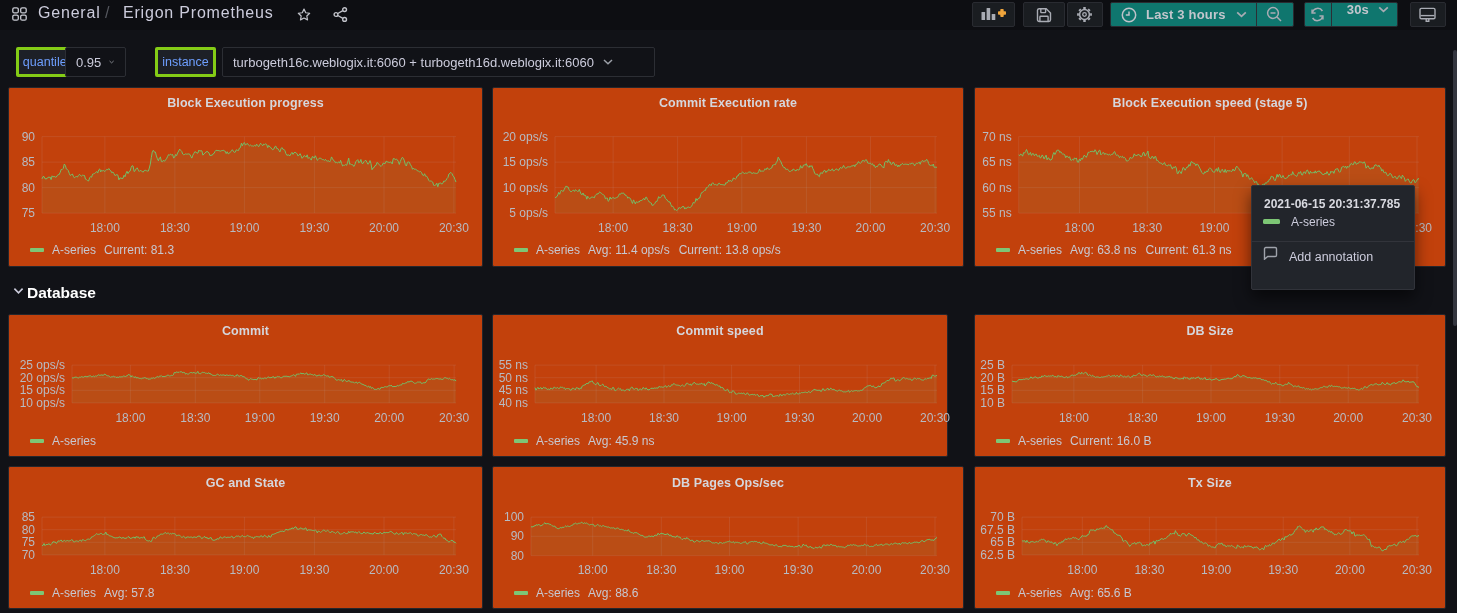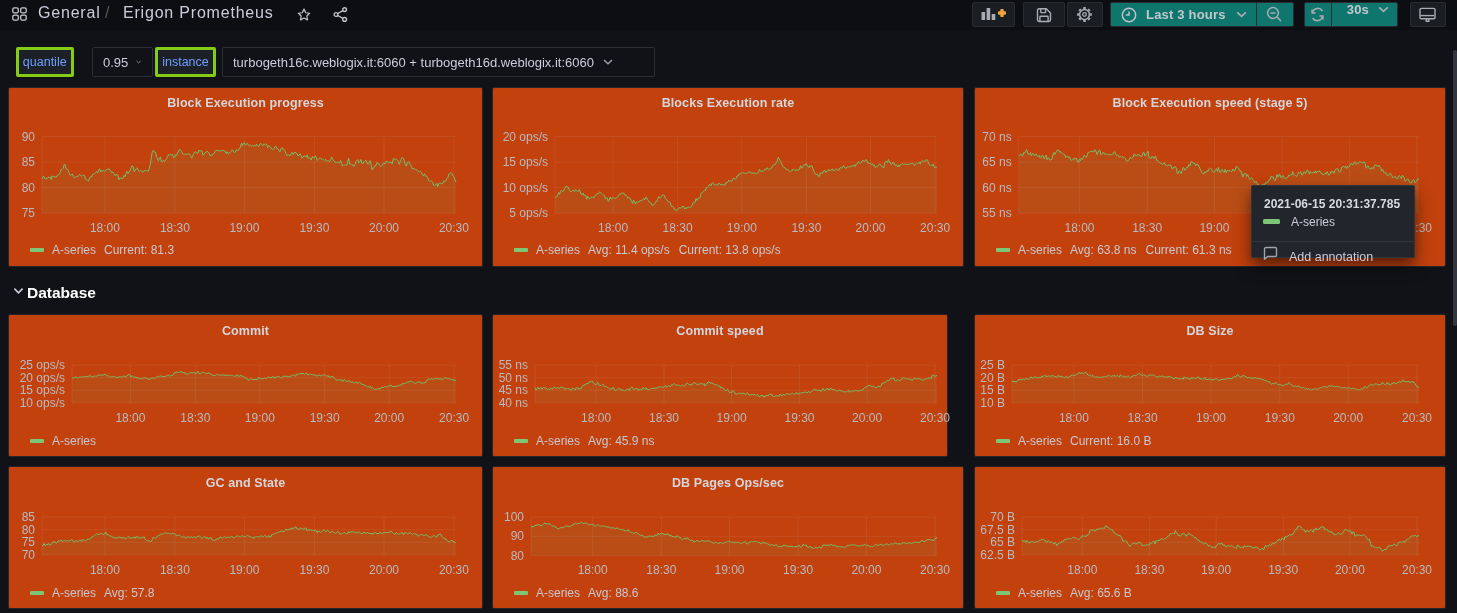--- a/index.html
+++ b/index.html
@@ -23,21 +23,21 @@
   padding:0 10px; }
 .panel { position:absolute; background:#c2410c; border:1px solid #25262c; border-radius:2px; }
 .ptitle { position:absolute; left:0; width:100%; text-align:center; font-size:12.5px;
   font-weight:700; color:#d5d6dc; letter-spacing:0.1px; }
 .legend { position:absolute; left:21px; display:flex; align-items:center; font-size:12px;
   color:#c7c8d1; white-space:nowrap; }
 .legend .sw { width:14px; height:4px; border-radius:1px; background:#7dc675; margin-right:8px; }
 .legend .ln { margin-right:8px; }
 .legend .lv { margin-right:9px; }
 #dbrow { position:absolute; left:27px; top:284px; font-size:15.5px; font-weight:700; color:#ffffff; }
-#menu { position:absolute; left:1251px; top:185px; width:164px; height:73px; background:#22252b;
+#menu { position:absolute; left:1251px; top:185px; width:164px; height:105px; background:#22252b;
   border:1px solid #31333a; border-radius:2px; box-shadow:0 8px 16px rgba(0,0,0,0.55); z-index:5; }
 #menu .mdate { position:absolute; left:12px; top:11px; font-size:12px; font-weight:700; color:#d8d9e0; }
 #menu .msw { position:absolute; left:11px; top:33px; width:17px; height:5px; border-radius:1.5px; background:#7dc675; }
 #menu .mser { position:absolute; left:39px; top:29px; font-size:12px; color:#ccccdc; }
 #menu .mdiv { position:absolute; left:0; top:55px; width:100%; height:1px; background:#32343b; }
 #menu .mitem { position:absolute; left:37px; top:64px; font-size:12.5px; color:#ccccdc; }
 #sbar { position:absolute; left:1453px; top:50px; width:4px; height:276px; border-radius:2px; background:#34363f; }
 </style></head><body>
 <div id="nav">
   <svg class="abs" style="left:12px;top:7px" width="15" height="14" viewBox="0 0 15 14">
@@ -130,21 +130,21 @@
   <div class="tbtn" style="left:1409.5px;width:36px">
     <svg width="17" height="16" viewBox="0 0 17 16" fill="none" stroke="#a9acb4" stroke-width="1.4">
       <rect x="1" y="1.4" width="15" height="10.4" rx="1.4"></rect>
       <path d="M1.6 8.6 h13.8"></path>
       <path d="M7.2 11.8 v2.4 h2.6 v-2.4"></path>
     </svg>
   </div>
 </div>
 
 <div class="vlabel" style="left:16px;width:57.5px">quantile</div>
-<div class="vvalue" style="left:92px;width:60.5px">
+<div class="vvalue" style="left:65px;width:60.5px">
     <span>0.95</span>
   <svg style="margin-left:8px" width="10" height="6" viewBox="0 0 10 6" fill="none" stroke="#9ca0a8" stroke-width="1.5">
       <path d="M1 1 L5 4.7 L9 1"></path>
     </svg>
 </div>
 <div class="vlabel" style="left:155px;width:61px">instance</div>
 <div class="vvalue" style="left:222px;width:433px">
     <span>turbogeth16c.weblogix.it:6060 + turbogeth16d.weblogix.it:6060</span>
   <svg style="margin-left:9px" width="10" height="6" viewBox="0 0 10 6" fill="none" stroke="#9ca0a8" stroke-width="1.5">
       <path d="M1 1 L5 4.7 L9 1"></path>
@@ -182,21 +182,21 @@
       <polygon points="33.0,125.1 33.0,90.88 34.0,88.58 35.0,88.56 36.0,90.78 37.0,90.81 38.1,90.62 39.1,89.15 40.1,89.41 41.1,89.01 42.1,91.59 43.1,87.81 44.1,88.95 45.1,88.34 46.2,89.13 47.2,89.16 48.2,87.55 49.2,86.68 50.2,86.52 51.2,84.35 52.2,81.43 53.2,81.54 54.3,80.33 55.3,76.04 56.3,77.33 57.3,80.93 58.3,81.41 59.3,82.63 60.3,85.49 61.3,87.50 62.4,86.56 63.4,86.01 64.4,88.32 65.4,89.79 66.4,88.91 67.4,88.51 68.4,89.11 69.4,87.47 70.5,86.31 71.5,87.60 72.5,88.14 73.5,87.22 74.5,87.40 75.5,87.48 76.5,91.17 77.5,91.65 78.6,92.67 79.6,92.97 80.6,89.89 81.6,88.62 82.6,89.21 83.6,86.11 84.6,85.83 85.6,85.40 86.6,84.62 87.7,83.49 88.7,85.07 89.7,81.85 90.7,80.94 91.7,83.94 92.7,82.28 93.7,82.88 94.7,82.51 95.8,83.56 96.8,82.38 97.8,81.31 98.8,81.83 99.8,80.53 100.8,82.09 101.8,82.82 102.8,84.79 103.9,83.99 104.9,85.53 105.9,87.51 106.9,87.14 107.9,86.56 108.9,87.20 109.9,91.85 110.9,89.92 112.0,90.14 113.0,90.44 114.0,90.40 115.0,87.22 116.0,88.78 117.0,85.30 118.0,83.25 119.0,85.63 120.1,83.60 121.1,83.06 122.1,79.64 123.1,77.69 124.1,78.09 125.1,83.52 126.1,82.85 127.1,80.77 128.1,79.78 129.2,81.66 130.2,83.49 131.2,82.49 132.2,82.83 133.2,83.49 134.2,84.18 135.2,82.56 136.2,82.23 137.3,82.66 138.3,83.05 139.3,83.13 140.3,80.08 141.3,76.08 142.3,69.61 143.3,63.79 144.3,62.27 145.4,64.15 146.4,64.05 147.4,67.94 148.4,70.76 149.4,72.80 150.4,69.95 151.4,68.99 152.4,73.44 153.5,73.72 154.5,72.18 155.5,73.34 156.5,71.95 157.5,70.76 158.5,68.73 159.5,66.67 160.5,67.19 161.6,66.02 162.6,66.95 163.6,66.50 164.6,69.95 165.6,69.28 166.6,66.47 167.6,67.63 168.6,64.92 169.7,63.03 170.7,61.12 171.7,62.39 172.7,63.39 173.7,66.00 174.7,66.75 175.7,66.44 176.7,65.86 177.7,66.18 178.8,66.01 179.8,65.92 180.8,66.30 181.8,68.38 182.8,70.11 183.8,67.24 184.8,65.51 185.8,63.75 186.9,63.97 187.9,65.22 188.9,65.05 189.9,62.05 190.9,63.31 191.9,62.47 192.9,62.94 193.9,67.15 195.0,66.03 196.0,64.85 197.0,64.02 198.0,63.48 199.0,63.85 200.0,65.02 201.0,67.69 202.0,67.00 203.1,67.45 204.1,65.79 205.1,65.40 206.1,63.25 207.1,62.22 208.1,62.60 209.1,62.51 210.1,62.71 211.2,63.21 212.2,62.75 213.2,62.66 214.2,62.20 215.2,62.89 216.2,63.17 217.2,65.57 218.2,63.71 219.2,65.80 220.3,65.35 221.3,63.90 222.3,63.30 223.3,61.68 224.3,63.10 225.3,64.44 226.3,64.12 227.3,61.77 228.4,62.30 229.4,62.57 230.4,60.14 231.4,59.67 232.4,55.23 233.4,57.85 234.4,55.22 235.4,54.52 236.5,57.16 237.5,55.88 238.5,55.47 239.5,57.09 240.5,57.82 241.5,57.04 242.5,57.88 243.5,57.90 244.6,58.11 245.6,57.17 246.6,58.31 247.6,56.10 248.6,57.44 249.6,58.76 250.6,56.92 251.6,55.24 252.7,56.51 253.7,57.80 254.7,56.06 255.7,56.59 256.7,55.81 257.7,56.50 258.7,59.64 259.7,57.45 260.8,58.87 261.8,59.49 262.8,61.09 263.8,61.77 264.8,61.05 265.8,58.70 266.8,58.10 267.8,60.65 268.8,60.56 269.9,62.30 270.9,63.96 271.9,60.84 272.9,59.57 273.9,61.30 274.9,61.51 275.9,62.41 276.9,65.66 278.0,67.51 279.0,66.68 280.0,67.17 281.0,67.79 282.0,65.70 283.0,64.35 284.0,66.40 285.0,64.75 286.1,64.22 287.1,65.06 288.1,65.73 289.1,68.09 290.1,67.07 291.1,65.62 292.1,67.84 293.1,70.34 294.2,68.94 295.2,67.49 296.2,68.44 297.2,69.02 298.2,66.83 299.2,70.45 300.2,69.44 301.2,70.59 302.3,72.13 303.3,68.56 304.3,68.91 305.3,70.18 306.3,67.72 307.3,69.71 308.3,72.39 309.3,71.40 310.3,70.22 311.4,69.96 312.4,70.99 313.4,71.58 314.4,71.59 315.4,72.46 316.4,71.31 317.4,72.73 318.4,73.10 319.5,72.62 320.5,74.02 321.5,72.61 322.5,68.92 323.5,70.59 324.5,72.53 325.5,72.98 326.5,74.80 327.6,74.33 328.6,74.83 329.6,73.87 330.6,75.12 331.6,72.28 332.6,75.41 333.6,78.01 334.6,77.24 335.7,77.25 336.7,76.50 337.7,77.34 338.7,74.07 339.7,70.12 340.7,76.29 341.7,75.91 342.7,76.69 343.8,76.79 344.8,78.46 345.8,76.73 346.8,73.49 347.8,72.69 348.8,71.61 349.8,74.86 350.8,74.08 351.9,71.43 352.9,75.31 353.9,75.60 354.9,73.74 355.9,72.66 356.9,72.35 357.9,74.21 358.9,76.28 359.9,75.32 361.0,72.59 362.0,75.65 363.0,81.78 364.0,79.88 365.0,79.67 366.0,77.59 367.0,77.36 368.0,74.38 369.1,75.42 370.1,76.31 371.1,77.73 372.1,78.46 373.1,77.30 374.1,75.18 375.1,75.42 376.1,75.63 377.2,73.13 378.2,73.75 379.2,74.08 380.2,74.59 381.2,74.00 382.2,74.23 383.2,75.92 384.2,70.74 385.3,70.47 386.3,71.86 387.3,70.91 388.3,71.96 389.3,73.30 390.3,76.45 391.3,73.44 392.3,71.08 393.4,69.24 394.4,70.29 395.4,72.91 396.4,76.80 397.4,78.03 398.4,74.29 399.4,73.94 400.4,74.27 401.4,76.73 402.5,78.23 403.5,81.27 404.5,80.07 405.5,81.42 406.5,81.23 407.5,81.68 408.5,82.97 409.5,83.17 410.6,83.87 411.6,83.47 412.6,84.67 413.6,87.10 414.6,87.67 415.6,85.72 416.6,88.27 417.6,88.17 418.7,89.79 419.7,92.18 420.7,93.31 421.7,92.94 422.7,93.27 423.7,94.08 424.7,97.33 425.7,97.51 426.8,96.95 427.8,95.19 428.8,98.77 429.8,95.25 430.8,95.29 431.8,94.90 432.8,96.22 433.8,95.27 434.9,92.87 435.9,93.45 436.9,92.51 437.9,90.56 438.9,89.50 439.9,86.03 440.9,85.22 441.9,84.41 443.0,85.62 444.0,87.93 445.0,88.93 446.0,91.63 447.0,94.08 447.0,125.1" fill="rgba(115,191,105,0.10)"></polygon>
       <polyline points="33.0,90.88 34.0,88.58 35.0,88.56 36.0,90.78 37.0,90.81 38.1,90.62 39.1,89.15 40.1,89.41 41.1,89.01 42.1,91.59 43.1,87.81 44.1,88.95 45.1,88.34 46.2,89.13 47.2,89.16 48.2,87.55 49.2,86.68 50.2,86.52 51.2,84.35 52.2,81.43 53.2,81.54 54.3,80.33 55.3,76.04 56.3,77.33 57.3,80.93 58.3,81.41 59.3,82.63 60.3,85.49 61.3,87.50 62.4,86.56 63.4,86.01 64.4,88.32 65.4,89.79 66.4,88.91 67.4,88.51 68.4,89.11 69.4,87.47 70.5,86.31 71.5,87.60 72.5,88.14 73.5,87.22 74.5,87.40 75.5,87.48 76.5,91.17 77.5,91.65 78.6,92.67 79.6,92.97 80.6,89.89 81.6,88.62 82.6,89.21 83.6,86.11 84.6,85.83 85.6,85.40 86.6,84.62 87.7,83.49 88.7,85.07 89.7,81.85 90.7,80.94 91.7,83.94 92.7,82.28 93.7,82.88 94.7,82.51 95.8,83.56 96.8,82.38 97.8,81.31 98.8,81.83 99.8,80.53 100.8,82.09 101.8,82.82 102.8,84.79 103.9,83.99 104.9,85.53 105.9,87.51 106.9,87.14 107.9,86.56 108.9,87.20 109.9,91.85 110.9,89.92 112.0,90.14 113.0,90.44 114.0,90.40 115.0,87.22 116.0,88.78 117.0,85.30 118.0,83.25 119.0,85.63 120.1,83.60 121.1,83.06 122.1,79.64 123.1,77.69 124.1,78.09 125.1,83.52 126.1,82.85 127.1,80.77 128.1,79.78 129.2,81.66 130.2,83.49 131.2,82.49 132.2,82.83 133.2,83.49 134.2,84.18 135.2,82.56 136.2,82.23 137.3,82.66 138.3,83.05 139.3,83.13 140.3,80.08 141.3,76.08 142.3,69.61 143.3,63.79 144.3,62.27 145.4,64.15 146.4,64.05 147.4,67.94 148.4,70.76 149.4,72.80 150.4,69.95 151.4,68.99 152.4,73.44 153.5,73.72 154.5,72.18 155.5,73.34 156.5,71.95 157.5,70.76 158.5,68.73 159.5,66.67 160.5,67.19 161.6,66.02 162.6,66.95 163.6,66.50 164.6,69.95 165.6,69.28 166.6,66.47 167.6,67.63 168.6,64.92 169.7,63.03 170.7,61.12 171.7,62.39 172.7,63.39 173.7,66.00 174.7,66.75 175.7,66.44 176.7,65.86 177.7,66.18 178.8,66.01 179.8,65.92 180.8,66.30 181.8,68.38 182.8,70.11 183.8,67.24 184.8,65.51 185.8,63.75 186.9,63.97 187.9,65.22 188.9,65.05 189.9,62.05 190.9,63.31 191.9,62.47 192.9,62.94 193.9,67.15 195.0,66.03 196.0,64.85 197.0,64.02 198.0,63.48 199.0,63.85 200.0,65.02 201.0,67.69 202.0,67.00 203.1,67.45 204.1,65.79 205.1,65.40 206.1,63.25 207.1,62.22 208.1,62.60 209.1,62.51 210.1,62.71 211.2,63.21 212.2,62.75 213.2,62.66 214.2,62.20 215.2,62.89 216.2,63.17 217.2,65.57 218.2,63.71 219.2,65.80 220.3,65.35 221.3,63.90 222.3,63.30 223.3,61.68 224.3,63.10 225.3,64.44 226.3,64.12 227.3,61.77 228.4,62.30 229.4,62.57 230.4,60.14 231.4,59.67 232.4,55.23 233.4,57.85 234.4,55.22 235.4,54.52 236.5,57.16 237.5,55.88 238.5,55.47 239.5,57.09 240.5,57.82 241.5,57.04 242.5,57.88 243.5,57.90 244.6,58.11 245.6,57.17 246.6,58.31 247.6,56.10 248.6,57.44 249.6,58.76 250.6,56.92 251.6,55.24 252.7,56.51 253.7,57.80 254.7,56.06 255.7,56.59 256.7,55.81 257.7,56.50 258.7,59.64 259.7,57.45 260.8,58.87 261.8,59.49 262.8,61.09 263.8,61.77 264.8,61.05 265.8,58.70 266.8,58.10 267.8,60.65 268.8,60.56 269.9,62.30 270.9,63.96 271.9,60.84 272.9,59.57 273.9,61.30 274.9,61.51 275.9,62.41 276.9,65.66 278.0,67.51 279.0,66.68 280.0,67.17 281.0,67.79 282.0,65.70 283.0,64.35 284.0,66.40 285.0,64.75 286.1,64.22 287.1,65.06 288.1,65.73 289.1,68.09 290.1,67.07 291.1,65.62 292.1,67.84 293.1,70.34 294.2,68.94 295.2,67.49 296.2,68.44 297.2,69.02 298.2,66.83 299.2,70.45 300.2,69.44 301.2,70.59 302.3,72.13 303.3,68.56 304.3,68.91 305.3,70.18 306.3,67.72 307.3,69.71 308.3,72.39 309.3,71.40 310.3,70.22 311.4,69.96 312.4,70.99 313.4,71.58 314.4,71.59 315.4,72.46 316.4,71.31 317.4,72.73 318.4,73.10 319.5,72.62 320.5,74.02 321.5,72.61 322.5,68.92 323.5,70.59 324.5,72.53 325.5,72.98 326.5,74.80 327.6,74.33 328.6,74.83 329.6,73.87 330.6,75.12 331.6,72.28 332.6,75.41 333.6,78.01 334.6,77.24 335.7,77.25 336.7,76.50 337.7,77.34 338.7,74.07 339.7,70.12 340.7,76.29 341.7,75.91 342.7,76.69 343.8,76.79 344.8,78.46 345.8,76.73 346.8,73.49 347.8,72.69 348.8,71.61 349.8,74.86 350.8,74.08 351.9,71.43 352.9,75.31 353.9,75.60 354.9,73.74 355.9,72.66 356.9,72.35 357.9,74.21 358.9,76.28 359.9,75.32 361.0,72.59 362.0,75.65 363.0,81.78 364.0,79.88 365.0,79.67 366.0,77.59 367.0,77.36 368.0,74.38 369.1,75.42 370.1,76.31 371.1,77.73 372.1,78.46 373.1,77.30 374.1,75.18 375.1,75.42 376.1,75.63 377.2,73.13 378.2,73.75 379.2,74.08 380.2,74.59 381.2,74.00 382.2,74.23 383.2,75.92 384.2,70.74 385.3,70.47 386.3,71.86 387.3,70.91 388.3,71.96 389.3,73.30 390.3,76.45 391.3,73.44 392.3,71.08 393.4,69.24 394.4,70.29 395.4,72.91 396.4,76.80 397.4,78.03 398.4,74.29 399.4,73.94 400.4,74.27 401.4,76.73 402.5,78.23 403.5,81.27 404.5,80.07 405.5,81.42 406.5,81.23 407.5,81.68 408.5,82.97 409.5,83.17 410.6,83.87 411.6,83.47 412.6,84.67 413.6,87.10 414.6,87.67 415.6,85.72 416.6,88.27 417.6,88.17 418.7,89.79 419.7,92.18 420.7,93.31 421.7,92.94 422.7,93.27 423.7,94.08 424.7,97.33 425.7,97.51 426.8,96.95 427.8,95.19 428.8,98.77 429.8,95.25 430.8,95.29 431.8,94.90 432.8,96.22 433.8,95.27 434.9,92.87 435.9,93.45 436.9,92.51 437.9,90.56 438.9,89.50 439.9,86.03 440.9,85.22 441.9,84.41 443.0,85.62 444.0,87.93 445.0,88.93 446.0,91.63 447.0,94.08" fill="none" stroke="#73BF69" stroke-width="1" stroke-linejoin="round"></polyline>
     </svg>
     <div class="legend" style="top:155px">
       <span class="sw"></span>
       <span class="ln">A-series</span>
       <span class="lv">Current: 81.3</span>
     </div>
   </div>
 <div class="panel" style="left:492px;top:87px;width:472px;height:180px">
-    <div class="ptitle" style="top:8px">Blocks Execution rate</div>
+    <div class="ptitle" style="top:8px">Commit Execution rate</div>
     <svg width="472" height="180" viewBox="0 0 472 180" style="position:absolute;left:0;top:0">
       <line x1="62" y1="48.6" x2="444" y2="48.6" stroke="rgba(204,204,220,0.11)" stroke-width="1"></line>
       <text x="55" y="52.6" text-anchor="end" font-size="12" fill="#b7bbc3">20 ops/s</text>
       <line x1="62" y1="74.1" x2="444" y2="74.1" stroke="rgba(204,204,220,0.11)" stroke-width="1"></line>
       <text x="55" y="78.1" text-anchor="end" font-size="12" fill="#b7bbc3">15 ops/s</text>
       <line x1="62" y1="99.6" x2="444" y2="99.6" stroke="rgba(204,204,220,0.11)" stroke-width="1"></line>
       <text x="55" y="103.6" text-anchor="end" font-size="12" fill="#b7bbc3">10 ops/s</text>
       <line x1="62" y1="125.1" x2="444" y2="125.1" stroke="rgba(204,204,220,0.11)" stroke-width="1"></line>
       <text x="55" y="129.1" text-anchor="end" font-size="12" fill="#b7bbc3">5 ops/s</text>
       <line x1="120.1" y1="48.6" x2="120.1" y2="125.1" stroke="rgba(204,204,220,0.11)" stroke-width="1"></line>
@@ -412,20 +412,21 @@
       <polygon points="38.0,88.6 38.0,59.83 39.0,59.80 40.0,59.84 41.0,58.87 42.0,58.92 43.0,57.95 44.0,57.75 44.9,58.26 45.9,57.19 46.9,58.52 47.9,58.88 48.9,58.32 49.9,57.68 50.9,56.52 51.9,55.71 52.9,57.04 53.9,56.59 54.9,56.59 55.9,56.85 56.9,57.33 57.9,57.50 58.8,58.50 59.8,59.01 60.8,59.34 61.8,59.02 62.8,60.69 63.8,60.93 64.8,61.69 65.8,61.63 66.8,61.01 67.8,60.42 68.8,61.06 69.8,59.85 70.8,60.62 71.8,59.58 72.7,58.79 73.7,59.73 74.7,58.88 75.7,59.40 76.7,59.49 77.7,58.94 78.7,58.33 79.7,58.17 80.7,56.67 81.7,56.71 82.7,56.06 83.7,56.97 84.7,56.98 85.6,56.06 86.6,56.28 87.6,56.15 88.6,55.12 89.6,55.79 90.6,56.83 91.6,55.57 92.6,56.50 93.6,55.96 94.6,56.79 95.6,57.31 96.6,57.97 97.6,57.44 98.6,57.41 99.5,57.35 100.5,57.56 101.5,59.31 102.5,59.03 103.5,58.44 104.5,57.36 105.5,58.05 106.5,58.95 107.5,58.73 108.5,59.61 109.5,58.82 110.5,58.60 111.5,59.32 112.4,59.43 113.4,59.78 114.4,60.12 115.4,59.95 116.4,60.45 117.4,61.03 118.4,60.84 119.4,61.02 120.4,60.74 121.4,61.05 122.4,62.28 123.4,61.16 124.4,60.98 125.4,61.27 126.3,62.16 127.3,62.60 128.3,62.28 129.3,62.63 130.3,62.76 131.3,63.69 132.3,63.22 133.3,63.63 134.3,64.00 135.3,62.47 136.3,64.32 137.3,64.97 138.3,65.57 139.3,65.53 140.2,66.51 141.2,65.72 142.2,65.67 143.2,65.67 144.2,65.74 145.2,66.90 146.2,67.32 147.2,68.07 148.2,68.38 149.2,68.30 150.2,68.94 151.2,69.86 152.2,70.25 153.1,69.90 154.1,70.20 155.1,69.39 156.1,68.81 157.1,69.61 158.1,69.22 159.1,68.97 160.1,69.95 161.1,68.82 162.1,68.06 163.1,68.41 164.1,68.25 165.1,66.16 166.1,67.56 167.0,67.47 168.0,66.04 169.0,66.65 170.0,66.65 171.0,67.05 172.0,67.64 173.0,67.42 174.0,67.09 175.0,66.71 176.0,68.34 177.0,68.27 178.0,68.07 179.0,69.65 180.0,69.51 180.9,69.75 181.9,69.91 182.9,70.37 183.9,68.74 184.9,69.34 185.9,70.27 186.9,69.96 187.9,71.44 188.9,72.46 189.9,72.31 190.9,71.28 191.9,71.55 192.9,72.10 193.8,70.44 194.8,71.71 195.8,71.99 196.8,72.96 197.8,74.03 198.8,73.08 199.8,73.41 200.8,75.05 201.8,75.10 202.8,74.25 203.8,73.29 204.8,73.87 205.8,74.40 206.8,74.93 207.7,74.36 208.7,73.46 209.7,73.49 210.7,74.12 211.7,74.32 212.7,74.00 213.7,73.87 214.7,74.01 215.7,73.72 216.7,74.05 217.7,74.67 218.7,75.48 219.7,75.99 220.7,75.79 221.6,76.02 222.6,75.59 223.6,75.60 224.6,76.16 225.6,76.95 226.6,75.37 227.6,75.51 228.6,75.86 229.6,76.49 230.6,75.73 231.6,75.83 232.6,75.21 233.6,75.05 234.5,74.70 235.5,74.61 236.5,74.05 237.5,74.91 238.5,75.28 239.5,75.28 240.5,74.59 241.5,76.20 242.5,75.23 243.5,75.34 244.5,75.27 245.5,75.65 246.5,75.75 247.5,76.43 248.4,76.27 249.4,75.84 250.4,75.18 251.4,75.21 252.4,74.51 253.4,76.14 254.4,77.26 255.4,76.01 256.4,75.00 257.4,74.91 258.4,74.56 259.4,74.43 260.4,74.88 261.3,74.31 262.3,74.64 263.3,74.42 264.3,75.18 265.3,75.56 266.3,74.96 267.3,76.35 268.3,76.72 269.3,76.42 270.3,74.68 271.3,76.04 272.3,76.15 273.3,76.21 274.3,76.63 275.2,77.04 276.2,77.74 277.2,77.87 278.2,77.93 279.2,77.59 280.2,78.13 281.2,78.84 282.2,78.15 283.2,77.67 284.2,78.45 285.2,79.65 286.2,79.57 287.2,79.20 288.2,80.12 289.1,79.07 290.1,78.30 291.1,78.49 292.1,78.24 293.1,78.64 294.1,79.22 295.1,79.45 296.1,78.86 297.1,79.43 298.1,79.35 299.1,79.46 300.1,79.41 301.1,80.45 302.0,79.32 303.0,79.90 304.0,79.31 305.0,79.30 306.0,78.03 307.0,79.38 308.0,80.54 309.0,79.40 310.0,77.37 311.0,77.64 312.0,78.80 313.0,77.79 314.0,79.64 315.0,79.93 315.9,80.43 316.9,79.56 317.9,79.68 318.9,80.97 319.9,80.82 320.9,81.66 321.9,80.62 322.9,80.13 323.9,80.92 324.9,80.90 325.9,79.76 326.9,79.95 327.9,81.23 328.9,80.40 329.8,78.21 330.8,77.88 331.8,78.03 332.8,79.11 333.8,77.68 334.8,78.12 335.8,78.27 336.8,78.45 337.8,77.19 338.8,77.65 339.8,78.57 340.8,78.17 341.8,78.54 342.7,78.35 343.7,79.87 344.7,79.78 345.7,79.06 346.7,80.12 347.7,79.68 348.7,79.86 349.7,80.05 350.7,80.21 351.7,80.88 352.7,79.68 353.7,79.51 354.7,78.15 355.7,78.39 356.6,78.36 357.6,77.72 358.6,78.15 359.6,78.17 360.6,77.48 361.6,78.15 362.6,78.05 363.6,78.47 364.6,79.06 365.6,79.01 366.6,78.85 367.6,78.82 368.6,78.24 369.6,78.57 370.5,78.52 371.5,77.07 372.5,77.85 373.5,78.77 374.5,78.07 375.5,78.54 376.5,79.71 377.5,79.45 378.5,79.30 379.5,79.50 380.5,79.20 381.5,78.22 382.5,77.96 383.4,77.15 384.4,78.55 385.4,78.19 386.4,78.00 387.4,78.03 388.4,76.87 389.4,78.39 390.4,78.26 391.4,77.75 392.4,77.10 393.4,77.04 394.4,77.06 395.4,77.61 396.4,78.26 397.3,77.15 398.3,76.47 399.3,77.40 400.3,76.87 401.3,76.29 402.3,76.02 403.3,76.35 404.3,76.87 405.3,77.11 406.3,76.00 407.3,77.71 408.3,76.39 409.3,75.67 410.2,75.98 411.2,75.99 412.2,75.72 413.2,76.08 414.2,76.73 415.2,76.62 416.2,75.19 417.2,76.31 418.2,76.24 419.2,76.07 420.2,75.72 421.2,75.10 422.2,75.28 423.2,75.15 424.1,75.01 425.1,75.73 426.1,75.73 427.1,75.05 428.1,74.17 429.1,73.40 430.1,74.02 431.1,74.89 432.1,74.12 433.1,73.38 434.1,72.61 435.1,72.79 436.1,72.21 437.1,72.68 438.0,73.22 439.0,72.90 440.0,73.10 441.0,73.36 442.0,72.00 443.0,70.96 444.0,70.60 444.0,88.6" fill="rgba(115,191,105,0.10)"></polygon>
       <polyline points="38.0,59.83 39.0,59.80 40.0,59.84 41.0,58.87 42.0,58.92 43.0,57.95 44.0,57.75 44.9,58.26 45.9,57.19 46.9,58.52 47.9,58.88 48.9,58.32 49.9,57.68 50.9,56.52 51.9,55.71 52.9,57.04 53.9,56.59 54.9,56.59 55.9,56.85 56.9,57.33 57.9,57.50 58.8,58.50 59.8,59.01 60.8,59.34 61.8,59.02 62.8,60.69 63.8,60.93 64.8,61.69 65.8,61.63 66.8,61.01 67.8,60.42 68.8,61.06 69.8,59.85 70.8,60.62 71.8,59.58 72.7,58.79 73.7,59.73 74.7,58.88 75.7,59.40 76.7,59.49 77.7,58.94 78.7,58.33 79.7,58.17 80.7,56.67 81.7,56.71 82.7,56.06 83.7,56.97 84.7,56.98 85.6,56.06 86.6,56.28 87.6,56.15 88.6,55.12 89.6,55.79 90.6,56.83 91.6,55.57 92.6,56.50 93.6,55.96 94.6,56.79 95.6,57.31 96.6,57.97 97.6,57.44 98.6,57.41 99.5,57.35 100.5,57.56 101.5,59.31 102.5,59.03 103.5,58.44 104.5,57.36 105.5,58.05 106.5,58.95 107.5,58.73 108.5,59.61 109.5,58.82 110.5,58.60 111.5,59.32 112.4,59.43 113.4,59.78 114.4,60.12 115.4,59.95 116.4,60.45 117.4,61.03 118.4,60.84 119.4,61.02 120.4,60.74 121.4,61.05 122.4,62.28 123.4,61.16 124.4,60.98 125.4,61.27 126.3,62.16 127.3,62.60 128.3,62.28 129.3,62.63 130.3,62.76 131.3,63.69 132.3,63.22 133.3,63.63 134.3,64.00 135.3,62.47 136.3,64.32 137.3,64.97 138.3,65.57 139.3,65.53 140.2,66.51 141.2,65.72 142.2,65.67 143.2,65.67 144.2,65.74 145.2,66.90 146.2,67.32 147.2,68.07 148.2,68.38 149.2,68.30 150.2,68.94 151.2,69.86 152.2,70.25 153.1,69.90 154.1,70.20 155.1,69.39 156.1,68.81 157.1,69.61 158.1,69.22 159.1,68.97 160.1,69.95 161.1,68.82 162.1,68.06 163.1,68.41 164.1,68.25 165.1,66.16 166.1,67.56 167.0,67.47 168.0,66.04 169.0,66.65 170.0,66.65 171.0,67.05 172.0,67.64 173.0,67.42 174.0,67.09 175.0,66.71 176.0,68.34 177.0,68.27 178.0,68.07 179.0,69.65 180.0,69.51 180.9,69.75 181.9,69.91 182.9,70.37 183.9,68.74 184.9,69.34 185.9,70.27 186.9,69.96 187.9,71.44 188.9,72.46 189.9,72.31 190.9,71.28 191.9,71.55 192.9,72.10 193.8,70.44 194.8,71.71 195.8,71.99 196.8,72.96 197.8,74.03 198.8,73.08 199.8,73.41 200.8,75.05 201.8,75.10 202.8,74.25 203.8,73.29 204.8,73.87 205.8,74.40 206.8,74.93 207.7,74.36 208.7,73.46 209.7,73.49 210.7,74.12 211.7,74.32 212.7,74.00 213.7,73.87 214.7,74.01 215.7,73.72 216.7,74.05 217.7,74.67 218.7,75.48 219.7,75.99 220.7,75.79 221.6,76.02 222.6,75.59 223.6,75.60 224.6,76.16 225.6,76.95 226.6,75.37 227.6,75.51 228.6,75.86 229.6,76.49 230.6,75.73 231.6,75.83 232.6,75.21 233.6,75.05 234.5,74.70 235.5,74.61 236.5,74.05 237.5,74.91 238.5,75.28 239.5,75.28 240.5,74.59 241.5,76.20 242.5,75.23 243.5,75.34 244.5,75.27 245.5,75.65 246.5,75.75 247.5,76.43 248.4,76.27 249.4,75.84 250.4,75.18 251.4,75.21 252.4,74.51 253.4,76.14 254.4,77.26 255.4,76.01 256.4,75.00 257.4,74.91 258.4,74.56 259.4,74.43 260.4,74.88 261.3,74.31 262.3,74.64 263.3,74.42 264.3,75.18 265.3,75.56 266.3,74.96 267.3,76.35 268.3,76.72 269.3,76.42 270.3,74.68 271.3,76.04 272.3,76.15 273.3,76.21 274.3,76.63 275.2,77.04 276.2,77.74 277.2,77.87 278.2,77.93 279.2,77.59 280.2,78.13 281.2,78.84 282.2,78.15 283.2,77.67 284.2,78.45 285.2,79.65 286.2,79.57 287.2,79.20 288.2,80.12 289.1,79.07 290.1,78.30 291.1,78.49 292.1,78.24 293.1,78.64 294.1,79.22 295.1,79.45 296.1,78.86 297.1,79.43 298.1,79.35 299.1,79.46 300.1,79.41 301.1,80.45 302.0,79.32 303.0,79.90 304.0,79.31 305.0,79.30 306.0,78.03 307.0,79.38 308.0,80.54 309.0,79.40 310.0,77.37 311.0,77.64 312.0,78.80 313.0,77.79 314.0,79.64 315.0,79.93 315.9,80.43 316.9,79.56 317.9,79.68 318.9,80.97 319.9,80.82 320.9,81.66 321.9,80.62 322.9,80.13 323.9,80.92 324.9,80.90 325.9,79.76 326.9,79.95 327.9,81.23 328.9,80.40 329.8,78.21 330.8,77.88 331.8,78.03 332.8,79.11 333.8,77.68 334.8,78.12 335.8,78.27 336.8,78.45 337.8,77.19 338.8,77.65 339.8,78.57 340.8,78.17 341.8,78.54 342.7,78.35 343.7,79.87 344.7,79.78 345.7,79.06 346.7,80.12 347.7,79.68 348.7,79.86 349.7,80.05 350.7,80.21 351.7,80.88 352.7,79.68 353.7,79.51 354.7,78.15 355.7,78.39 356.6,78.36 357.6,77.72 358.6,78.15 359.6,78.17 360.6,77.48 361.6,78.15 362.6,78.05 363.6,78.47 364.6,79.06 365.6,79.01 366.6,78.85 367.6,78.82 368.6,78.24 369.6,78.57 370.5,78.52 371.5,77.07 372.5,77.85 373.5,78.77 374.5,78.07 375.5,78.54 376.5,79.71 377.5,79.45 378.5,79.30 379.5,79.50 380.5,79.20 381.5,78.22 382.5,77.96 383.4,77.15 384.4,78.55 385.4,78.19 386.4,78.00 387.4,78.03 388.4,76.87 389.4,78.39 390.4,78.26 391.4,77.75 392.4,77.10 393.4,77.04 394.4,77.06 395.4,77.61 396.4,78.26 397.3,77.15 398.3,76.47 399.3,77.40 400.3,76.87 401.3,76.29 402.3,76.02 403.3,76.35 404.3,76.87 405.3,77.11 406.3,76.00 407.3,77.71 408.3,76.39 409.3,75.67 410.2,75.98 411.2,75.99 412.2,75.72 413.2,76.08 414.2,76.73 415.2,76.62 416.2,75.19 417.2,76.31 418.2,76.24 419.2,76.07 420.2,75.72 421.2,75.10 422.2,75.28 423.2,75.15 424.1,75.01 425.1,75.73 426.1,75.73 427.1,75.05 428.1,74.17 429.1,73.40 430.1,74.02 431.1,74.89 432.1,74.12 433.1,73.38 434.1,72.61 435.1,72.79 436.1,72.21 437.1,72.68 438.0,73.22 439.0,72.90 440.0,73.10 441.0,73.36 442.0,72.00 443.0,70.96 444.0,70.60" fill="none" stroke="#73BF69" stroke-width="1" stroke-linejoin="round"></polyline>
     </svg>
     <div class="legend" style="top:119.5px">
       <span class="sw"></span>
       <span class="ln">A-series</span>
       <span class="lv">Avg: 88.6</span>
     </div>
   </div>
 <div class="panel" style="left:974px;top:465.5px;width:472px;height:143px">
+    <div class="ptitle" style="top:9.5px">Tx Size</div>
     <svg width="472" height="143" viewBox="0 0 472 143" style="position:absolute;left:0;top:0">
       <line x1="47" y1="50.1" x2="444" y2="50.1" stroke="rgba(204,204,220,0.11)" stroke-width="1"></line>
       <text x="40" y="54.1" text-anchor="end" font-size="12" fill="#b7bbc3">70 B</text>
       <line x1="47" y1="62.7" x2="444" y2="62.7" stroke="rgba(204,204,220,0.11)" stroke-width="1"></line>
       <text x="40" y="66.7" text-anchor="end" font-size="12" fill="#b7bbc3">67.5 B</text>
       <line x1="47" y1="75.3" x2="444" y2="75.3" stroke="rgba(204,204,220,0.11)" stroke-width="1"></line>
       <text x="40" y="79.3" text-anchor="end" font-size="12" fill="#b7bbc3">65 B</text>
       <line x1="47" y1="87.9" x2="444" y2="87.9" stroke="rgba(204,204,220,0.11)" stroke-width="1"></line>
       <text x="40" y="91.9" text-anchor="end" font-size="12" fill="#b7bbc3">62.5 B</text>
       <line x1="107.3" y1="50.1" x2="107.3" y2="87.9" stroke="rgba(204,204,220,0.11)" stroke-width="1"></line>

